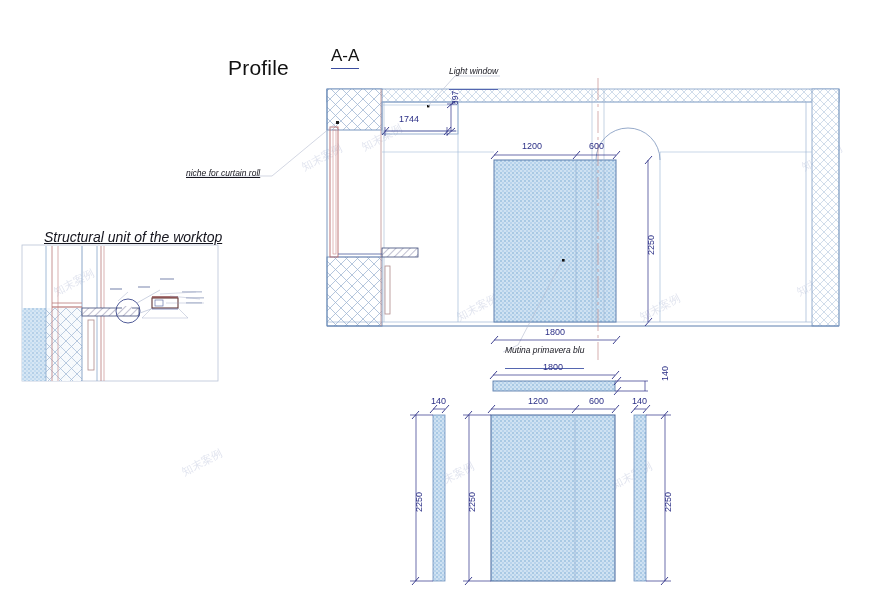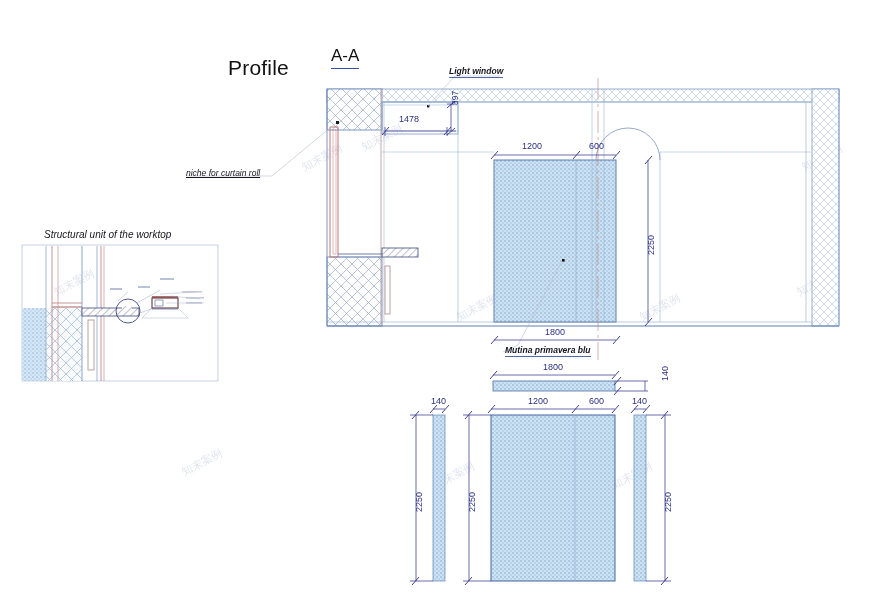--- a/index.html
+++ b/index.html
@@ -42,27 +42,28 @@
     padding-bottom: 2px;
   }
   .note {
     position: absolute;
     font-family: "Liberation Sans", sans-serif;
     font-style: italic;
     font-size: 8.5px;
     color: #15151e;
     white-space: nowrap;
   }
-  .note.underline { border-bottom: 0.7px solid #5566b0; padding-bottom: 1px; font-weight: bold; }
+  .note.underline { border-bottom: 0.7px solid #5566b0; padding-bottom: 13px; }
   .panel-title {
     position: absolute;
     font-style: italic;
-    font-size: 10px;
+    font-size: 14px;
     color: #15151e;
     white-space: nowrap;
+    text-decoration: underline;
   }
   svg { display: block; }
   .svglayer { position: absolute; left: 0; top: 0; }
   .wm {
     position: absolute;
     font-size: 11px;
     color: #c9cfe2;
     opacity: .55;
     transform: rotate(-28deg);
     user-select: none;
@@ -333,21 +334,21 @@
   </svg>
 
   <div class="title-profile">Profile</div>
   <div class="title-section">A-A</div>
 
   <div class="note underline" style="left:449px; top:66px;">Light window</div>
   <div class="note" style="left:186px; top:168px;text-decoration:underline;">niche for curtain roll</div>
   <div class="note underline" style="left:505px; top:345px;">Mutina primavera blu</div>
   <div class="panel-title" style="left:44px; top:229px;">Structural unit of the worktop</div>
 
-  <div class="dimtext" style="position:absolute;left:399px;top:114px;font-size:9px;color:#2b2f86;font-family:'Liberation Sans',sans-serif;">1478</div>
+  <div class="dimtext" style="position:absolute;left:399px;top:114px;font-size:9px;color:#2b2f86;font-family:'Liberation Sans',sans-serif;">1744</div>
   <div style="position:absolute;left:450px;top:105px;font-size:8.5px;color:#2b2f86;font-family:'Liberation Sans',sans-serif;transform:rotate(-90deg);transform-origin:left top;">397</div>
   <div style="position:absolute;left:522px;top:141px;font-size:9px;color:#2b2f86;font-family:'Liberation Sans',sans-serif;">1200</div>
   <div style="position:absolute;left:589px;top:141px;font-size:9px;color:#2b2f86;font-family:'Liberation Sans',sans-serif;">600</div>
   <div style="position:absolute;left:646px;top:255px;font-size:9px;color:#2b2f86;font-family:'Liberation Sans',sans-serif;transform:rotate(-90deg);transform-origin:left top;">2250</div>
   <div style="position:absolute;left:545px;top:327px;font-size:9px;color:#2b2f86;font-family:'Liberation Sans',sans-serif;">1800</div>
 
   <div style="position:absolute;left:543px;top:362px;font-size:9px;color:#2b2f86;font-family:'Liberation Sans',sans-serif;">1800</div>
   <div style="position:absolute;left:660px;top:381px;font-size:9px;color:#2b2f86;font-family:'Liberation Sans',sans-serif;transform:rotate(-90deg);transform-origin:left top;">140</div>
   <div style="position:absolute;left:528px;top:396px;font-size:9px;color:#2b2f86;font-family:'Liberation Sans',sans-serif;">1200</div>
   <div style="position:absolute;left:589px;top:396px;font-size:9px;color:#2b2f86;font-family:'Liberation Sans',sans-serif;">600</div>

